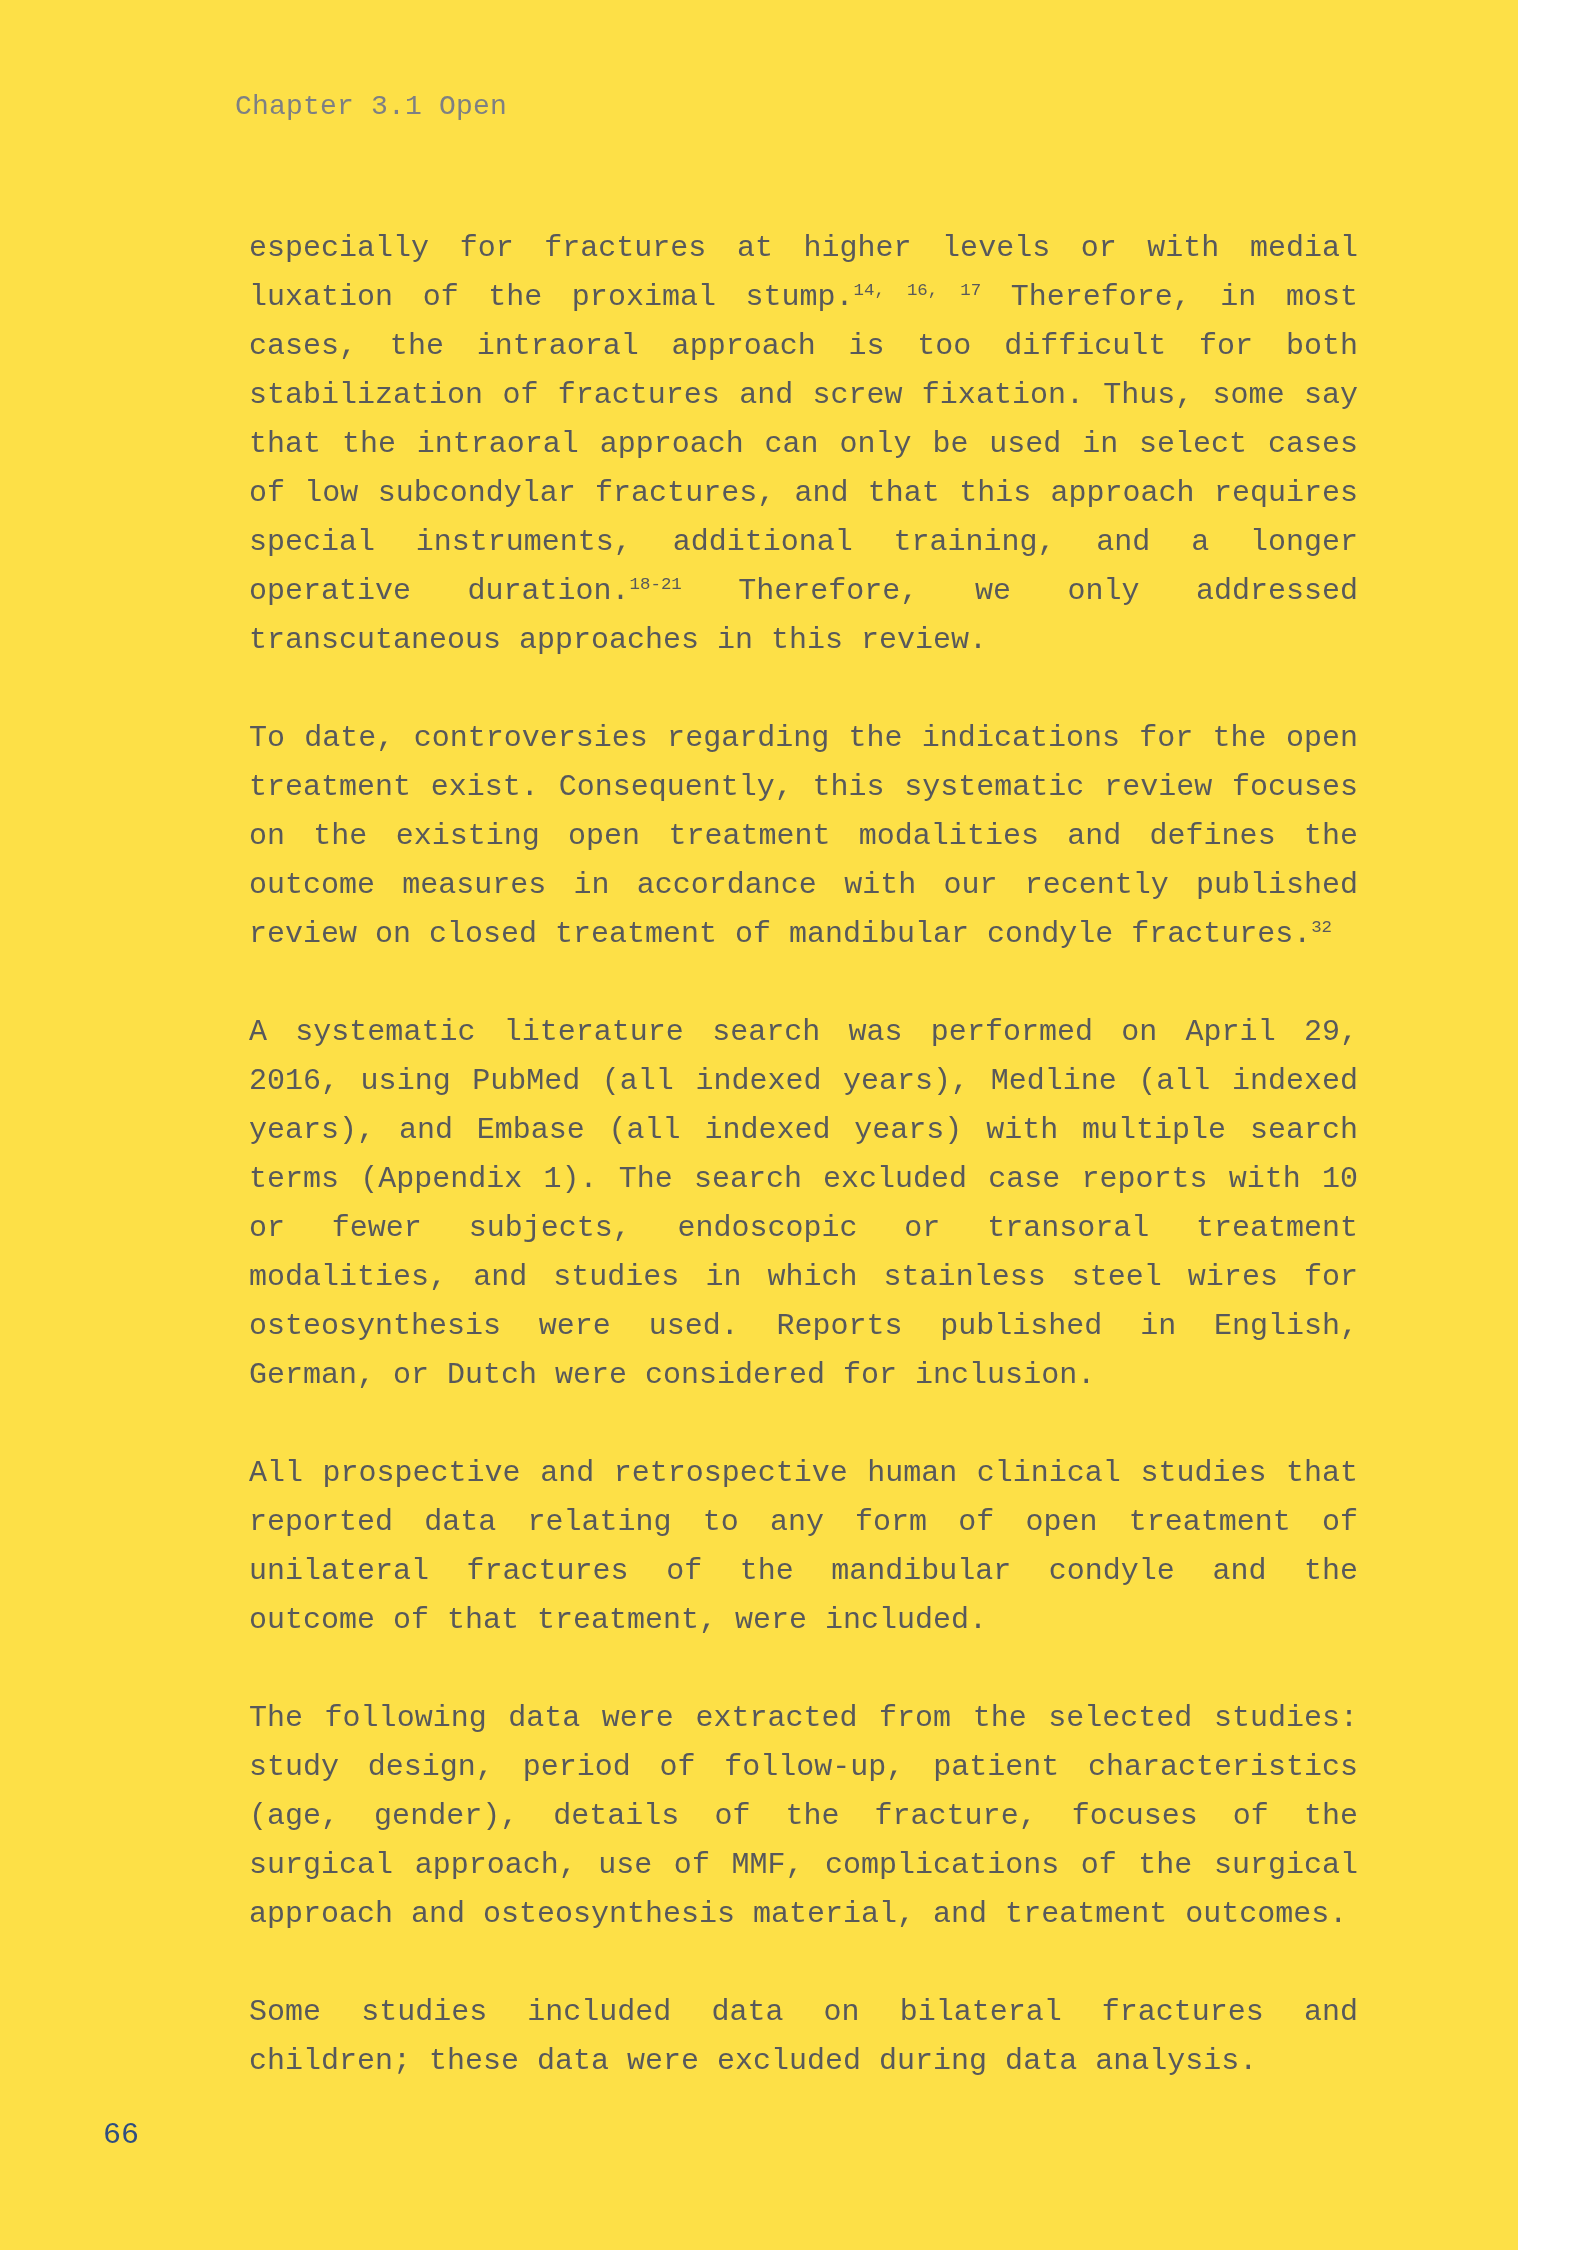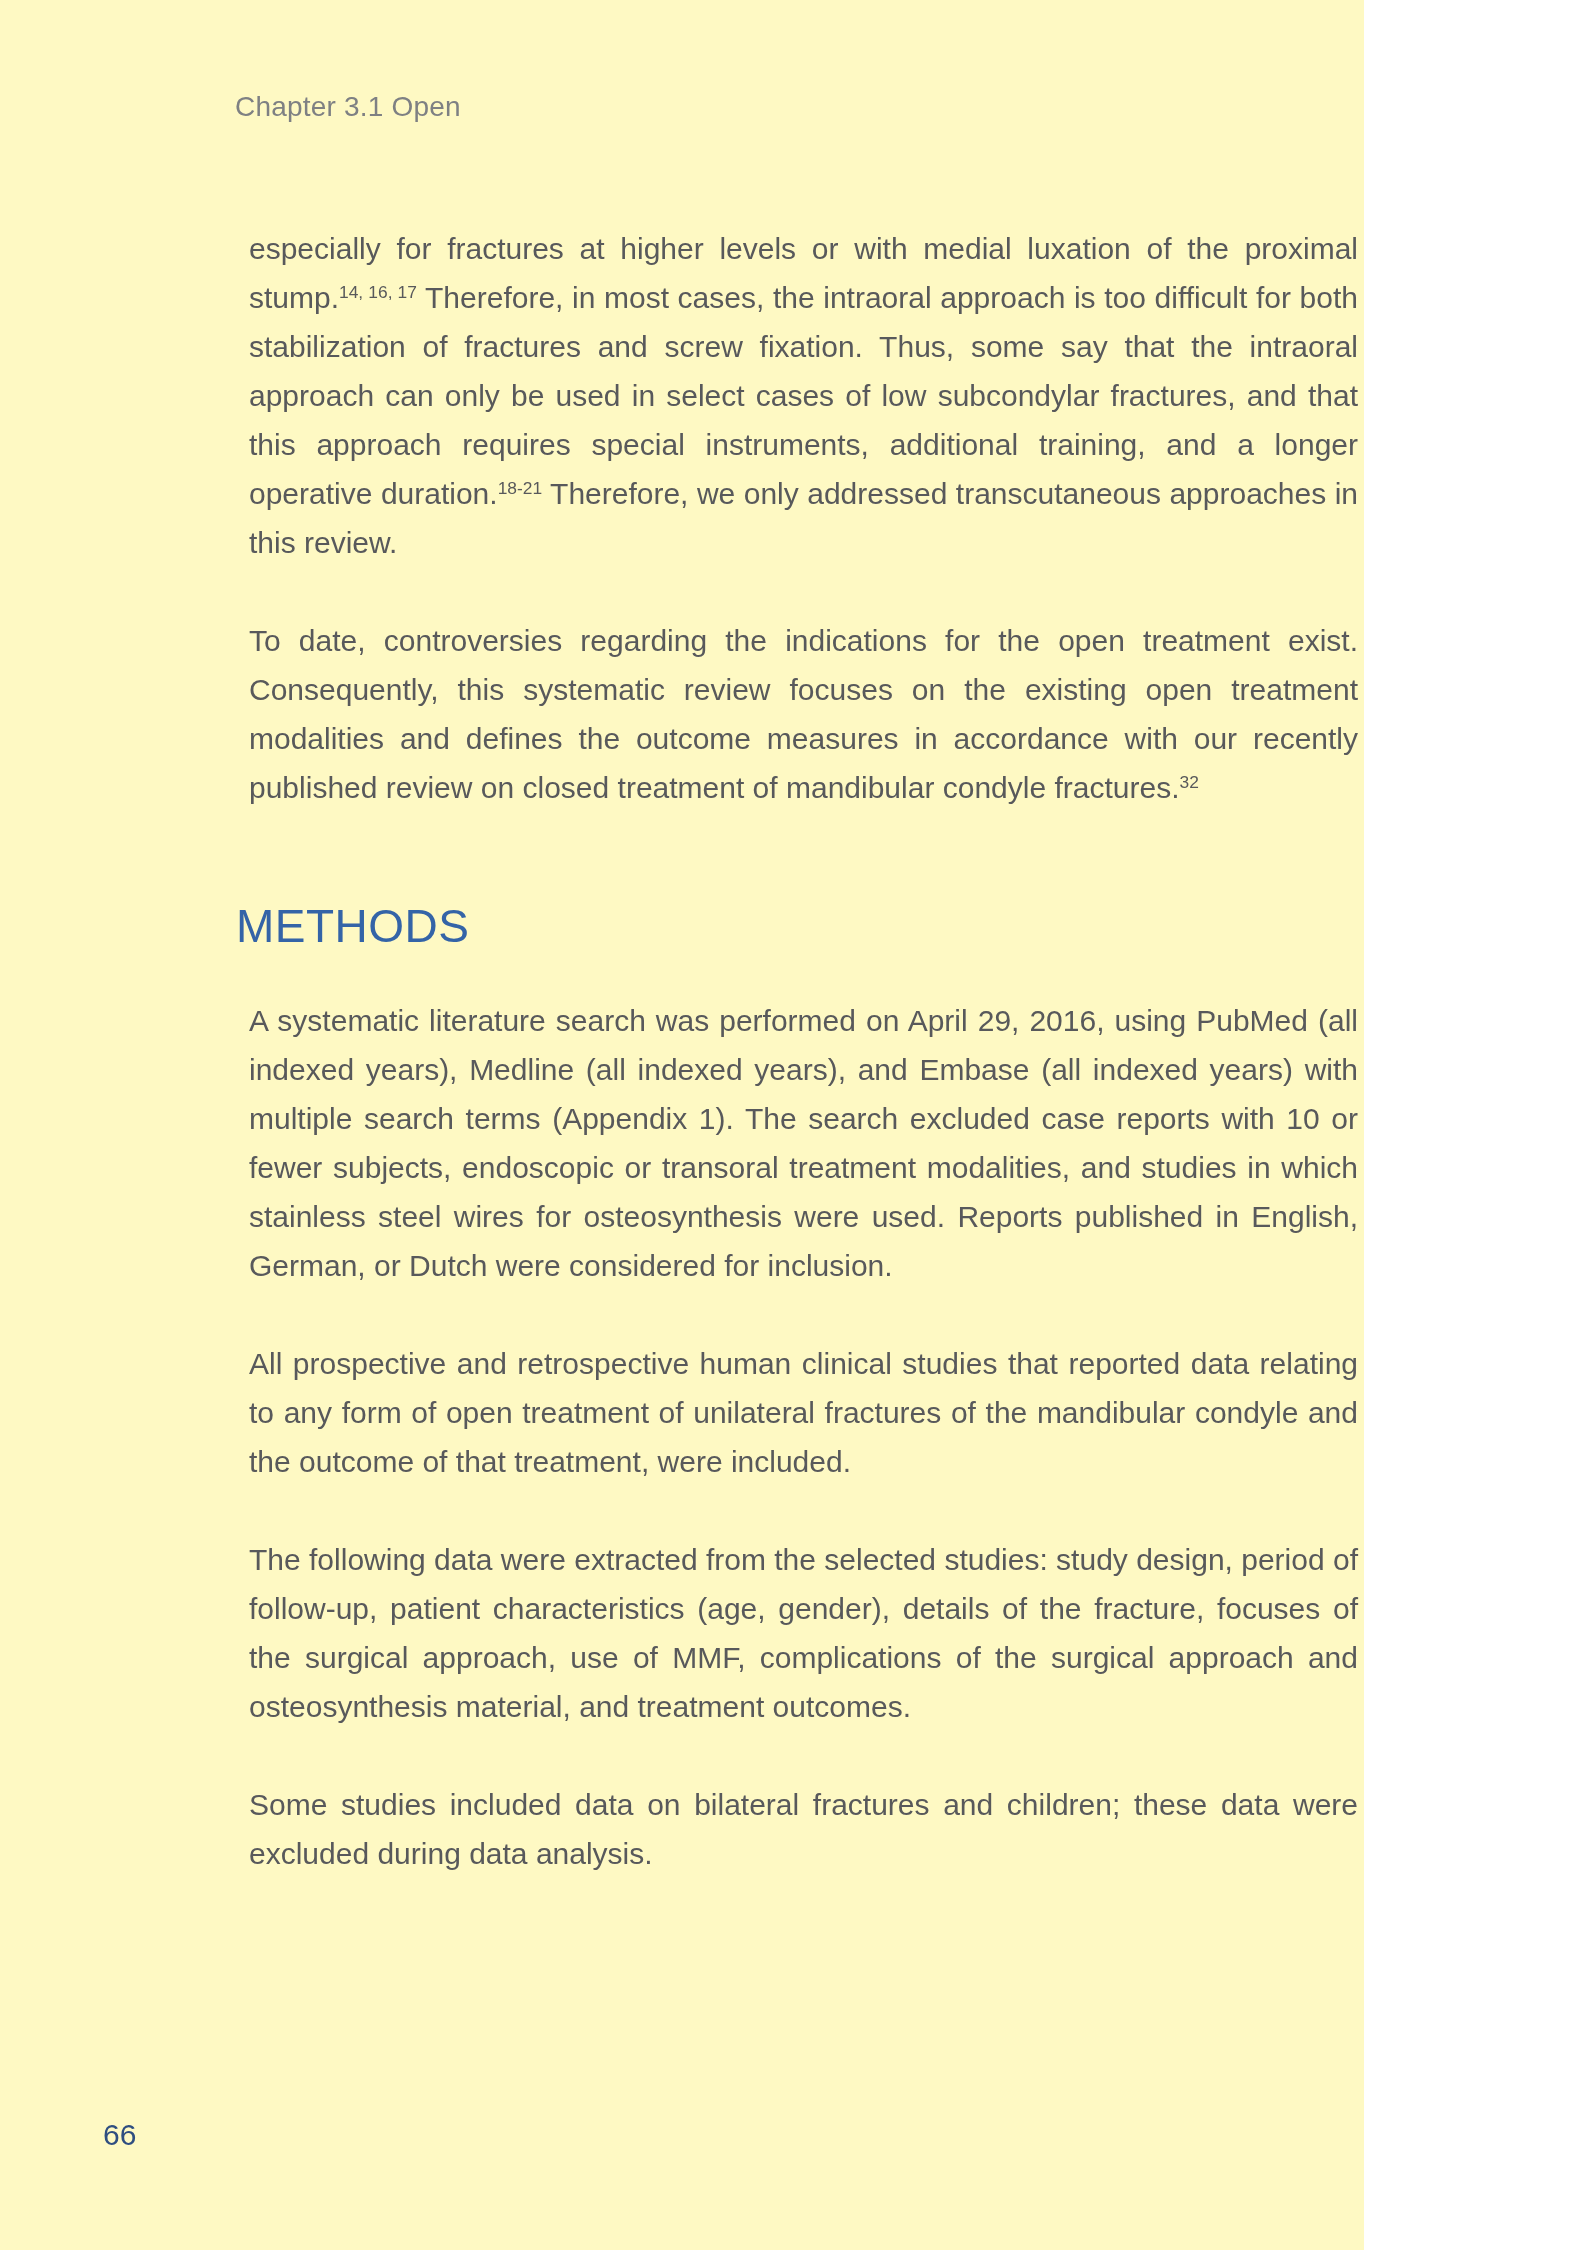--- a/index.html
+++ b/index.html
@@ -2,24 +2,24 @@
 <html><head>
 <meta charset="utf-8">
 <style>
   html, body {
     margin: 0;
     padding: 0;
     background: #ffffff;
   }
   .page {
     position: relative;
-    width: 1364px;
+    width: 1518px;
     height: 2250px;
-    background: #fef9c3;
-    font-family: Liberation Sans, sans-serif;
+    background: #fde047;
+    font-family: Liberation Mono, monospace;
     overflow: hidden;
   }
   .running-header {
     position: absolute;
     left: 235px;
     top: 90px;
     font-size: 28px;
     line-height: 34px;
     color: #7e8083;
     letter-spacing: 0.2px;
@@ -71,21 +71,20 @@
 <div class="page">
 
   <div class="running-header">Chapter 3.1 Open</div>
 
   <div class="body-text">
 
     <p class="para"><span>especially for fractures at higher levels or with medial luxation of the proximal stump.</span><sup class="sup">14, 16, 17</sup><span> Therefore, in most cases, the intraoral approach is too difficult for both stabilization of fractures and screw fixation. Thus, some say that the intraoral approach can only be used in select cases of low subcondylar fractures, and that this approach requires special instruments, additional training, and a longer operative duration.</span><sup class="sup">18-21</sup><span> Therefore, we only addressed transcutaneous approaches in this review.</span></p>
 
     <p class="para"><span>To date, controversies regarding the indications for the open treatment exist. Consequently, this systematic review focuses on the existing open treatment modalities and defines the outcome measures in accordance with our recently published review on closed treatment of mandibular condyle fractures.</span><sup class="sup">32</sup></p>
 
-    <h1 class="methods-heading">METHODS</h1>
 
     <p class="para">A systematic literature search was performed on April 29, 2016, using PubMed (all indexed years), Medline (all indexed years), and Embase (all indexed years) with multiple search terms (Appendix 1). The search excluded case reports with 10 or fewer subjects, endoscopic or transoral treatment modalities, and studies in which stainless steel wires for osteosynthesis were used. Reports published in English, German, or Dutch were considered for inclusion.</p>
 
     <p class="para">All prospective and retrospective human clinical studies that reported data relating to any form of open treatment of unilateral fractures of the mandibular condyle and the outcome of that treatment, were included.</p>
 
     <p class="para">The following data were extracted from the selected studies: study design, period of follow-up, patient characteristics (age, gender), details of the fracture, focuses of the surgical approach, use of MMF, complications of the surgical approach and osteosynthesis material, and treatment outcomes.</p>
 
     <p class="para">Some studies included data on bilateral fractures and children; these data were excluded during data analysis.</p>
 
   </div>

